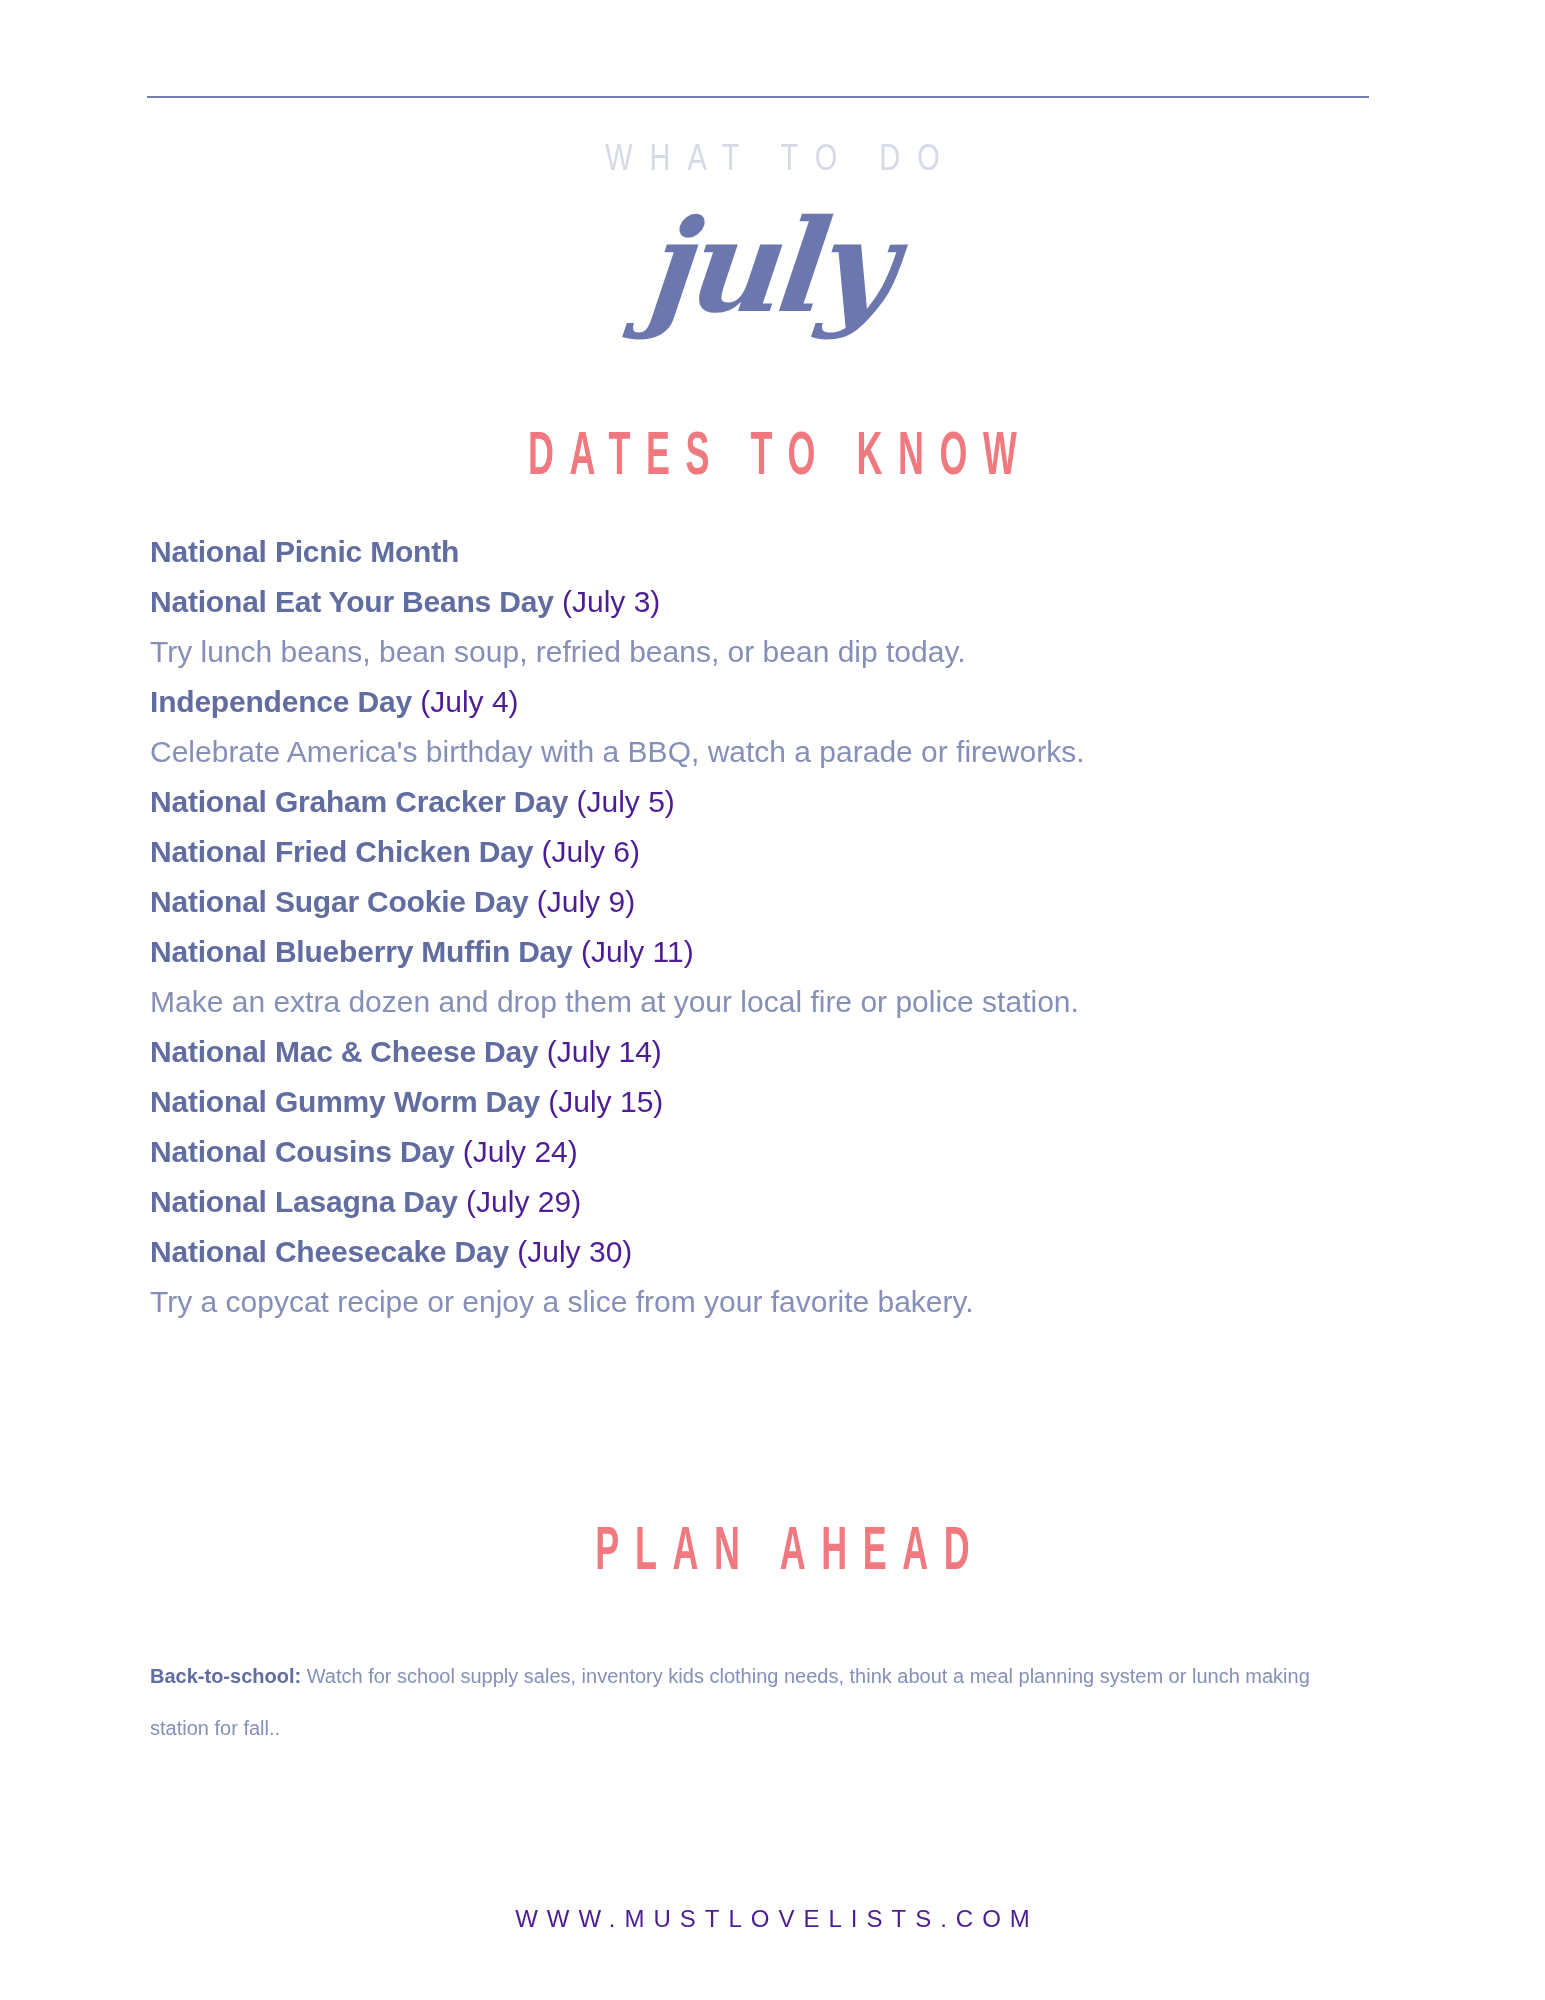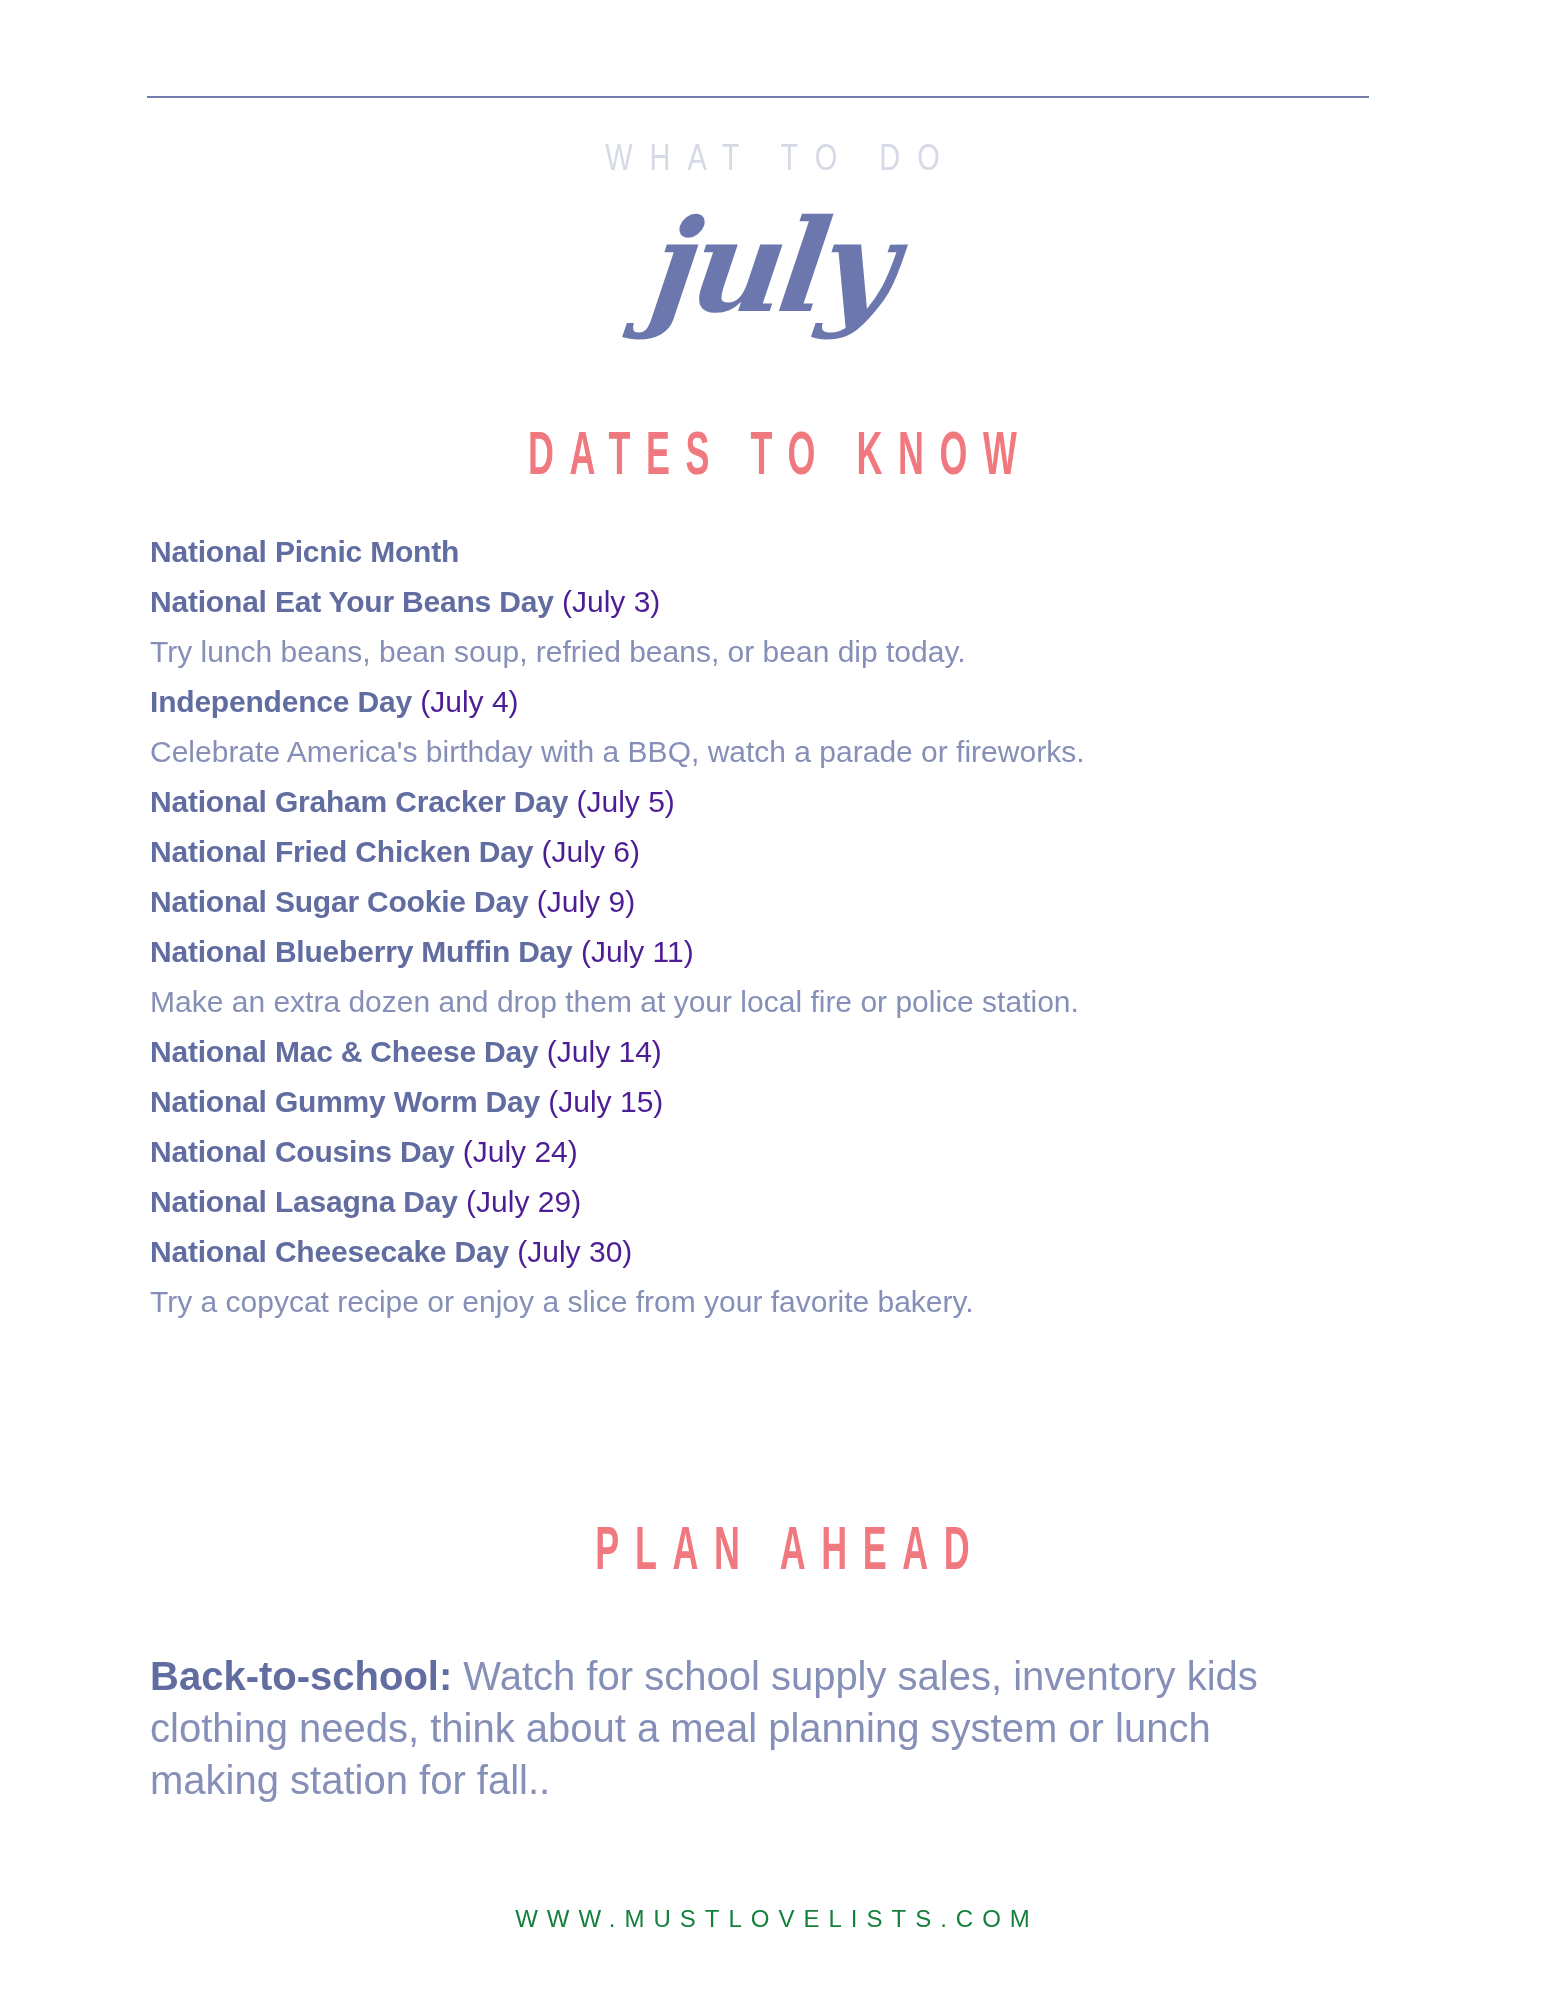--- a/index.html
+++ b/index.html
@@ -126,42 +126,42 @@
     font-family: "Liberation Sans", sans-serif;
     white-space: nowrap;
   }
 
   
   .plan-body {
     position: absolute;
     left: 150px;
     top: 1650px;
     width: 1190px;
-    font-size: 40px;
+    font-size: 20px;
     line-height: 52px;
     color: #858fb7;
     font-family: "Liberation Sans", sans-serif;
   }
   .plan-body .lead {
     font-weight: 700;
     color: #616ca0;
   }
 
   
   .footer {
     position: absolute;
     left: 0;
     top: 1905px;
     width: 1545px;
     text-align: center;
     font-family: "Liberation Sans", sans-serif;
     font-size: 24px;
     letter-spacing: 9px;
     text-indent: 9px;
-    color: #15803d;
+    color: #4c1d95;
     font-weight: 400;
   }
 </style>
 </head>
 <body>
 
 <div class="page">
 
   <div class="top-rule"></div>
 

